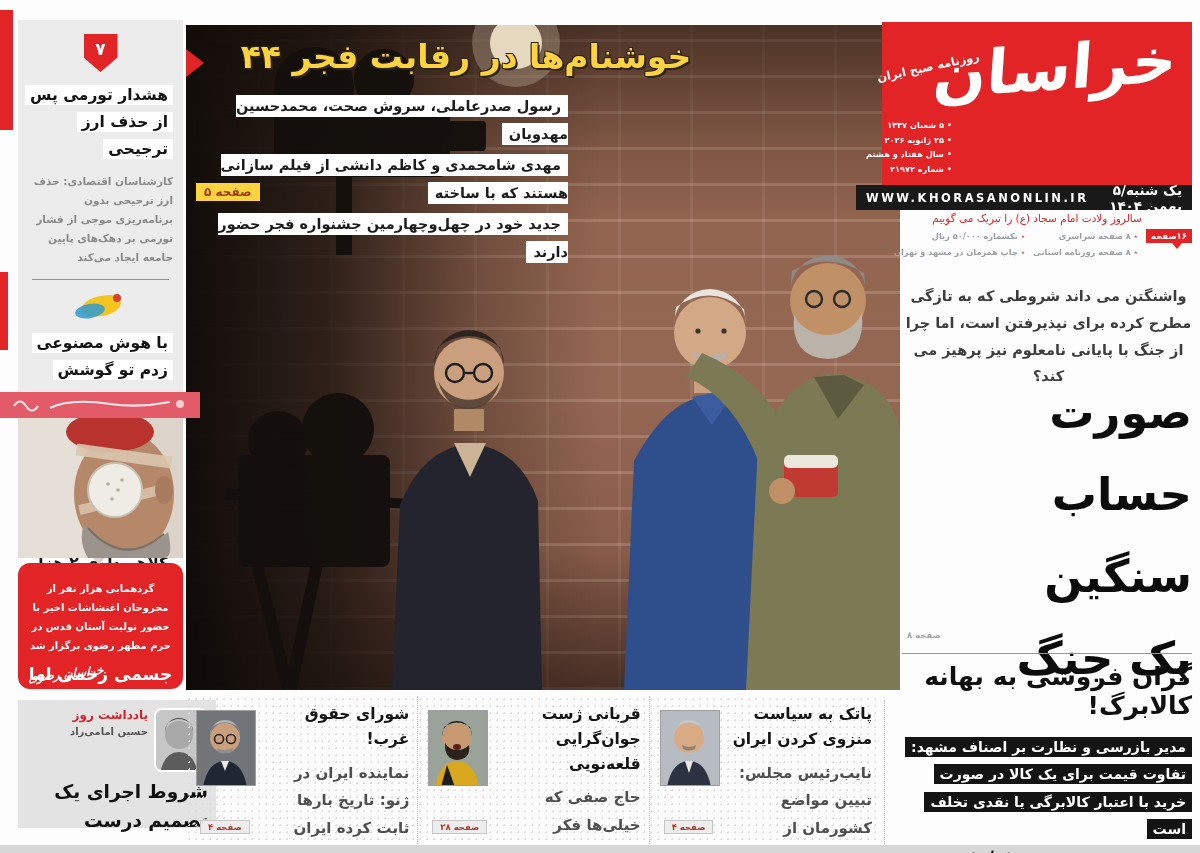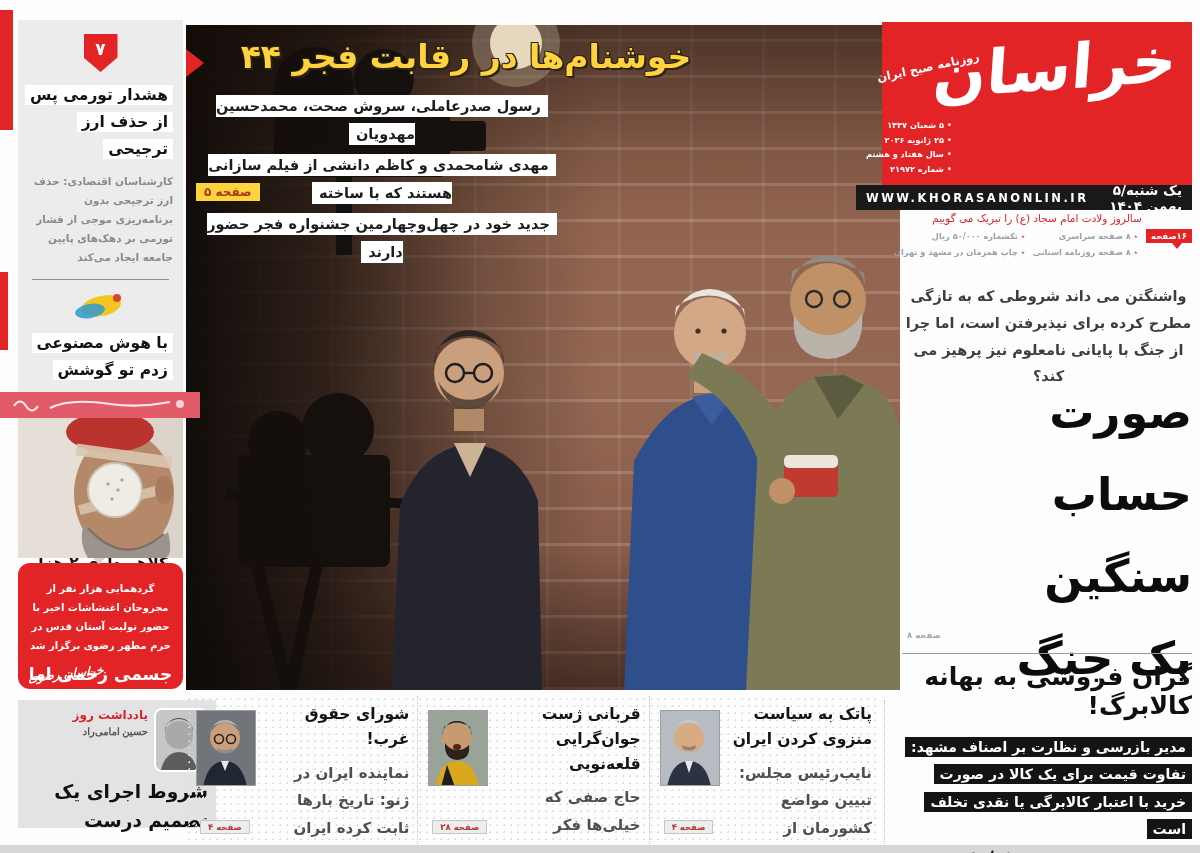--- a/index.html
+++ b/index.html
@@ -36,40 +36,40 @@
   .sb-redbox { position:absolute; left:18px; top:563px; width:165px; height:126px; background:#e32426; border-radius:12px; padding:16px 10px 8px; }
   .sb-redbox .notch { position:absolute; top:-10px; left:70px; width:0; height:0; border-left:11px solid transparent; border-right:11px solid transparent; border-top:11px solid #d9d0c8; }
   .rb-kicker { color:#fff; font-size:10px; font-weight:bold; line-height:1.9; text-align:center; }
   .rb-title { color:#fff; font-size:17px; font-weight:bold; line-height:1.55; text-align:center; margin-top:6px; }
   .rb-sign { position:absolute; left:10px; bottom:8px; color:#fff; font-size:12px; font-style:italic; font-weight:bold; transform:rotate(-6deg) skewX(-6deg); }
 
   .sb-note { position:absolute; left:18px; top:700px; width:198px; height:128px; background:#e3e3e3; padding:8px; }
   .note-head { display:flex; gap:6px; }
   .note-photo { width:54px; height:64px; border-radius:8px; border:2px solid #fff; overflow:hidden; flex:0 0 auto; }
   .note-label { color:#d8232a; font-weight:bold; font-size:12px; text-align:right; }
-  .note-author { color:#555; font-size:10px; text-align:right; margin-top:4px; font-weight:bold;font-family:Liberation Serif, serif; }
+  .note-author { color:#555; font-size:10px; text-align:right; margin-top:4px; font-weight:bold; }
   .note-title { font-size:18.5px; font-weight:bold; color:#101010; line-height:1.55; text-align:right; margin-top:6px; }
 
   
   .photo-area { position:absolute; left:186px; top:25px; width:714px; height:665px; overflow:hidden;
     background:
       linear-gradient(180deg, rgba(20,12,8,.55) 0, rgba(20,12,8,.15) 120px, rgba(0,0,0,0) 200px),
       linear-gradient(90deg, rgba(12,9,7,.96) 0%, rgba(22,15,11,.8) 20%, rgba(40,26,18,.3) 42%, rgba(0,0,0,0) 58%),
       linear-gradient(0deg, rgba(15,10,8,.5) 0, rgba(0,0,0,0) 140px),
       repeating-linear-gradient(0deg, rgba(230,214,198,.22) 0 3px, rgba(0,0,0,0) 3px 36px),
       repeating-linear-gradient(90deg, rgba(230,214,198,.10) 0 3px, rgba(0,0,0,0) 3px 72px),
       linear-gradient(180deg, #8f614b, #956854 55%, #7d5241);
   }
   .photo-area svg.scene { position:absolute; inset:0; }
   .lead-headline { position:absolute; top:12px; left:0; width:560px; text-align:center; z-index:3;
     color:#ffd23f; font-size:33px; font-weight:bold;
     text-shadow:2px 2px 0 #2e2415, -1px -1px 0 #2e2415, 1px -1px 0 #2e2415, -1px 1px 0 #2e2415; }
   .lead-flag { position:absolute; left:0; top:24px; width:0; height:0; z-index:3;
     border-top:14px solid transparent; border-bottom:14px solid transparent; border-left:18px solid #e32426; }
-  .lead-summary { position:absolute; top:68px; left:10px; width:372px; z-index:3; text-align:center; direction:rtl; }
+  .lead-summary { position:absolute; top:68px; left:10px; width:372px; z-index:3; text-align:right; direction:rtl; }
   .lead-summary div { margin-bottom:4px; }
   .lead-summary span { background:#fff; color:#1c1c1c; font-size:14.5px; font-weight:bold; padding:3px 7px; line-height:1.9; }
   .lead-page { position:absolute; top:158px; left:10px; z-index:3; background:#ffd23f; color:#a33c13; font-size:12px; font-weight:bold; padding:2px 8px; }
 
   
   .red-box { position:absolute; left:882px; top:22px; width:310px; height:163px; background:#e32426; z-index:5; }
   .paper-name { position:absolute; right:16px; top:8px; width:200px; text-align:center; color:#fff; font-size:62px; font-weight:bold;
     transform:skewX(-8deg) rotate(-4deg); letter-spacing:-2px; }
   .tagline { position:absolute; right:212px; top:38px; color:#fff; font-size:11.5px; font-weight:bold; transform:rotate(-12deg); white-space:nowrap; }
   .mast-dates { position:absolute; right:240px; bottom:8px; text-align:right; color:#fff; font-size:8.2px; font-weight:bold; line-height:1.8; white-space:nowrap; }

